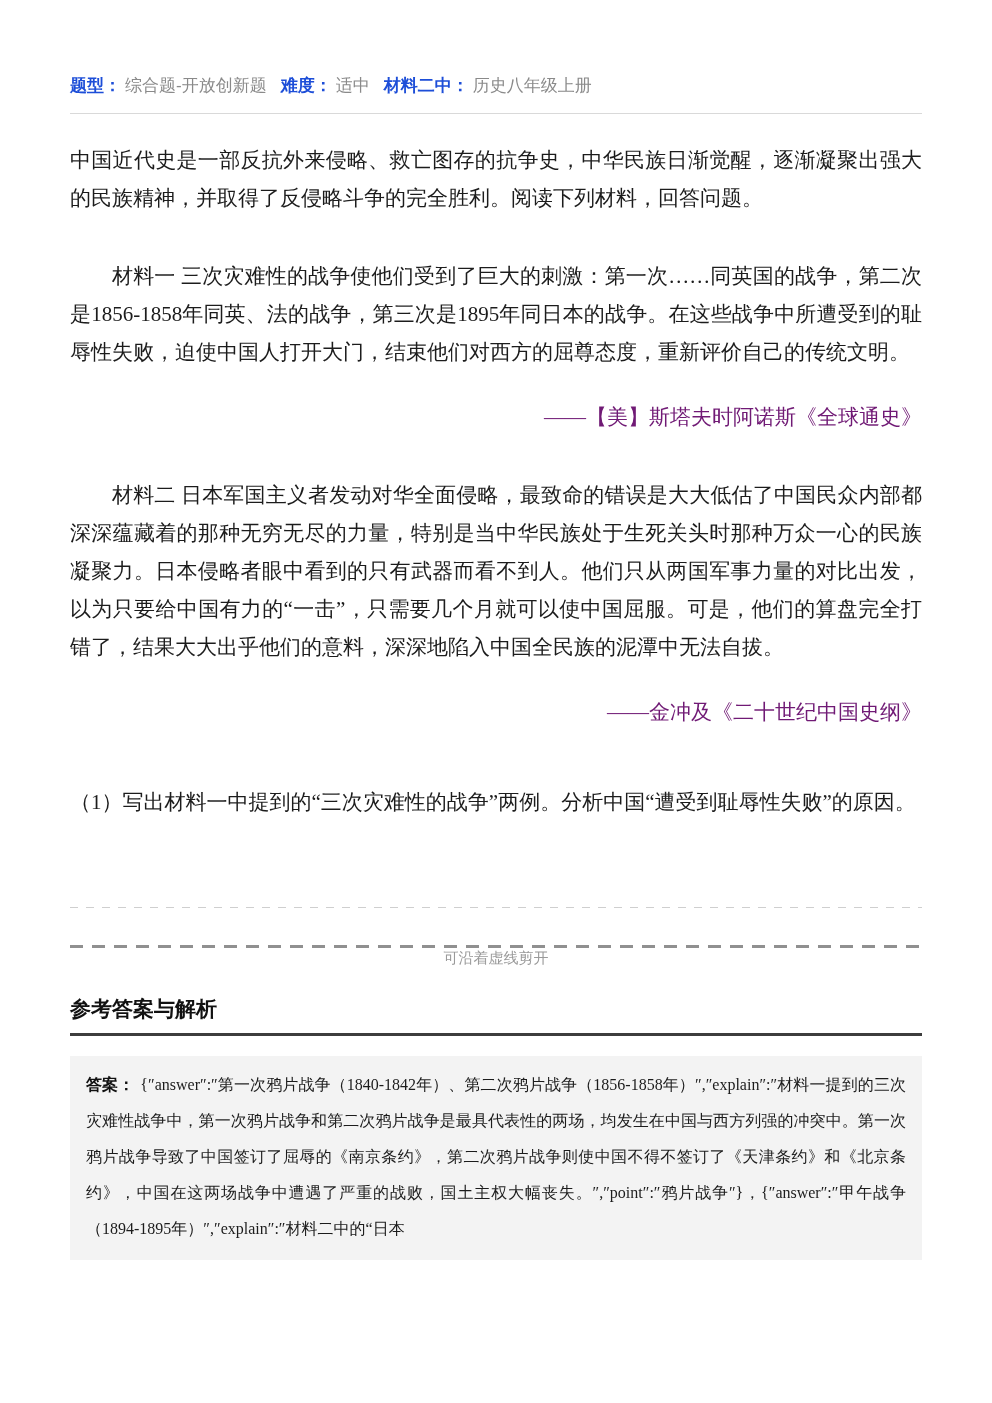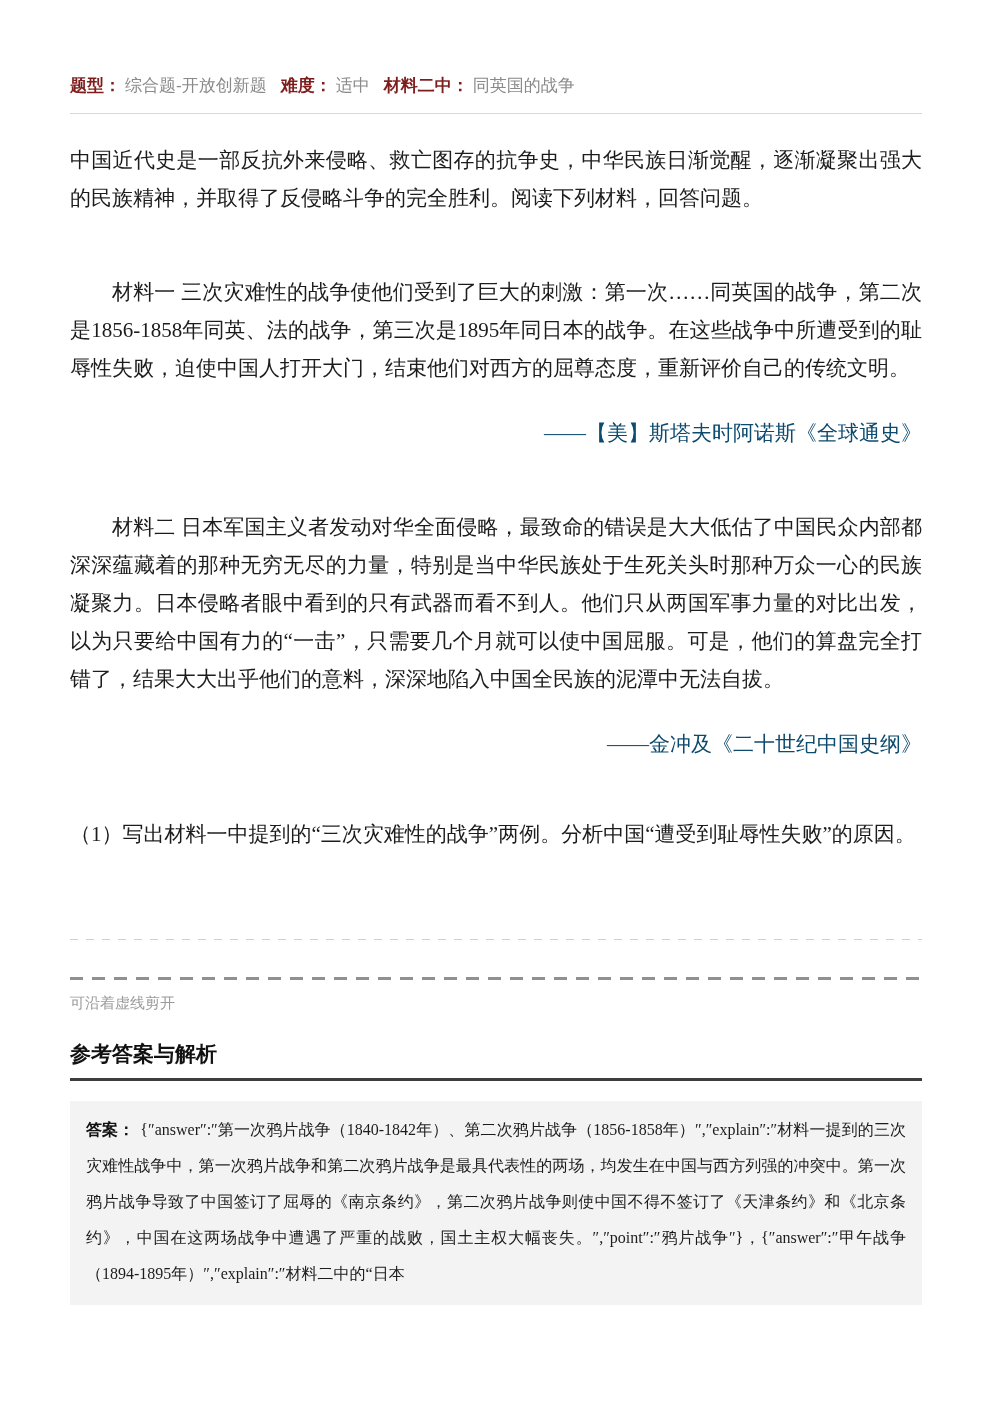--- a/index.html
+++ b/index.html
@@ -12,49 +12,49 @@
   .page { position: relative; width: 992px; height: 1403px; padding: 0 70px; }
 
   
   .meta {
     margin-top: 74px;
     font-family: "Liberation Sans", "DejaVu Sans", sans-serif;
     font-size: 17px; line-height: 24px; color: #8a8a8a;
     display: flex; gap: 14px; flex-wrap: nowrap;
   }
   .meta-item { white-space: nowrap; }
-  .meta-item b { color: #7f1d1d; font-weight: bold; margin-right: 4px; }
+  .meta-item b { color: #1d4ed8; font-weight: bold; margin-right: 4px; }
 
   .rule-light { margin-top: 15px; border-top: 1px solid #d9d9d9; height: 0; }
 
   
   .body {
     font-size: 21px; line-height: 38px; color: #1c1c1c;
     text-align: justify;
   }
   .intro { margin-top: 27px; }
-  .material { margin-top: 56px; text-indent: 2em; }
+  .material { margin-top: 40px; text-indent: 2em; }
   .source {
-    font-size: 21px; line-height: 38px; color: #0c4a6e;
+    font-size: 21px; line-height: 38px; color: #701a75;
     text-align: right; margin-top: 27px;
   }
   .subq  { margin-top: 52px; }
   .subq2 { margin-top: 14px; }
 
   
   .cut-line-1 {
     margin-top: 86px; height: 1px;
     background: repeating-linear-gradient(90deg, #cfcfcf 0 8px, transparent 8px 16px);
   }
   .cut-line-2 {
     margin-top: 37px; height: 3px;
     background: repeating-linear-gradient(90deg, #909090 0 13px, transparent 13px 22px);
   }
   .cut-note {
-    margin-top: 13px; text-align: left;
+    text-align: center;
     font-size: 15px; color: #9a9a9a; line-height: 20px;
   }
 
   
   .ans-heading {
     margin-top: 28px;
     font-family: "Liberation Sans", "DejaVu Sans", sans-serif;
     font-size: 21px; font-weight: bold; color: #111111; line-height: 26px;
   }
   .rule-dark { margin-top: 11px; border-top: 3px solid #3d3d3d; height: 0; }
@@ -71,21 +71,21 @@
   }
 </style>
 </head>
 <body>
 
 <div class="page">
 
   <div class="meta">
     <span class="meta-item"><b>题型：</b><span>综合题-开放创新题</span></span>
     <span class="meta-item"><b>难度：</b><span>适中</span></span>
-    <span class="meta-item"><b>材料二中：</b><span>同英国的战争</span></span>
+    <span class="meta-item"><b>材料二中：</b><span>历史八年级上册</span></span>
   </div>
 
   <div class="rule-light"></div>
 
   <p class="body intro">中国近代史是一部反抗外来侵略、救亡图存的抗争史，中华民族日渐觉醒，逐渐凝聚出强大的民族精神，并取得了反侵略斗争的完全胜利。阅读下列材料，回答问题。</p>
 
   <p class="body material">材料一 三次灾难性的战争使他们受到了巨大的刺激：第一次……同英国的战争，第二次是1856-1858年同英、法的战争，第三次是1895年同日本的战争。在这些战争中所遭受到的耻辱性失败，迫使中国人打开大门，结束他们对西方的屈尊态度，重新评价自己的传统文明。</p>
   <p class="source">——【美】斯塔夫时阿诺斯《全球通史》</p>
 
   <p class="body material">材料二 日本军国主义者发动对华全面侵略，最致命的错误是大大低估了中国民众内部都深深蕴藏着的那种无穷无尽的力量，特别是当中华民族处于生死关头时那种万众一心的民族凝聚力。日本侵略者眼中看到的只有武器而看不到人。他们只从两国军事力量的对比出发，以为只要给中国有力的“一击”，只需要几个月就可以使中国屈服。可是，他们的算盘完全打错了，结果大大出乎他们的意料，深深地陷入中国全民族的泥潭中无法自拔。</p>

